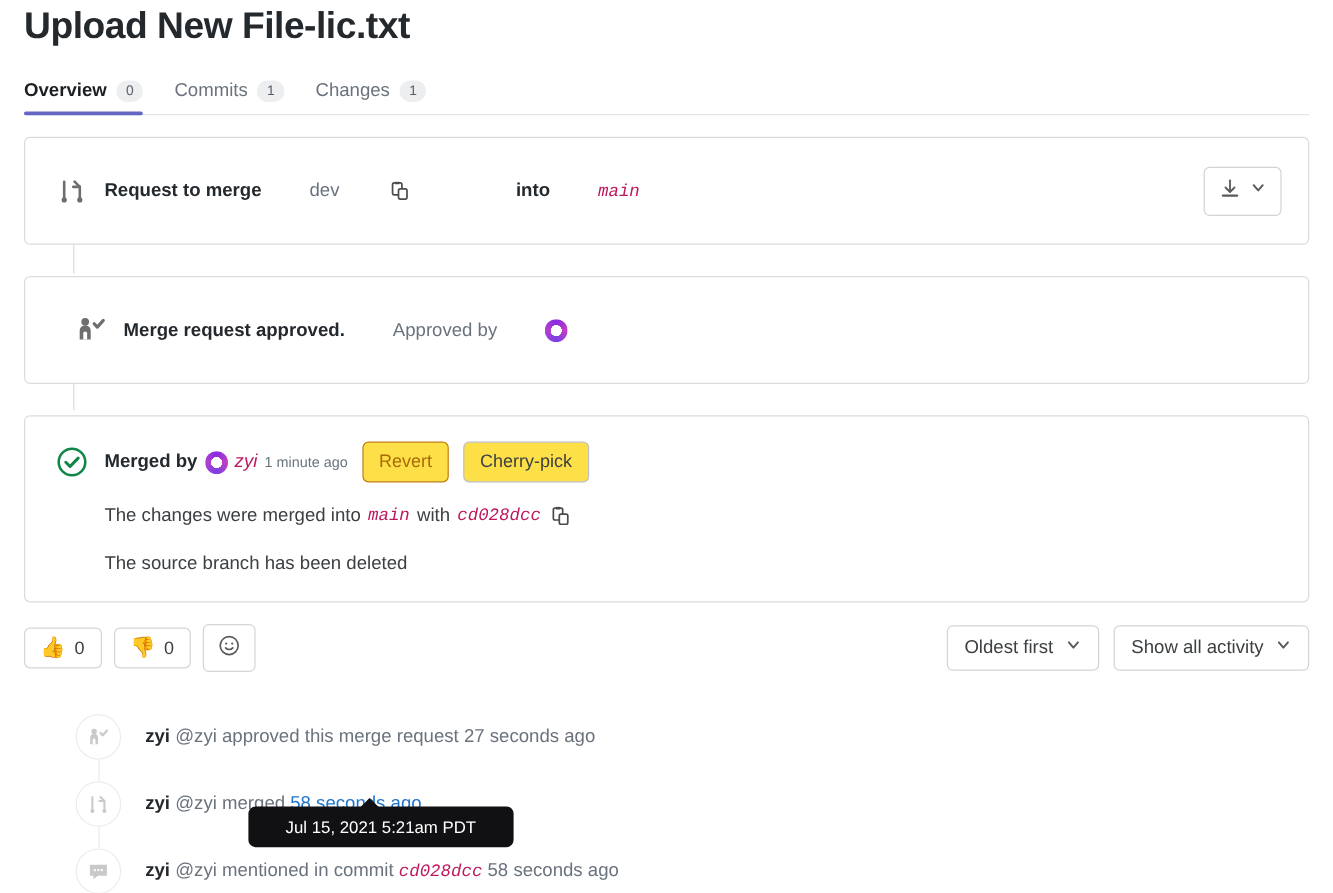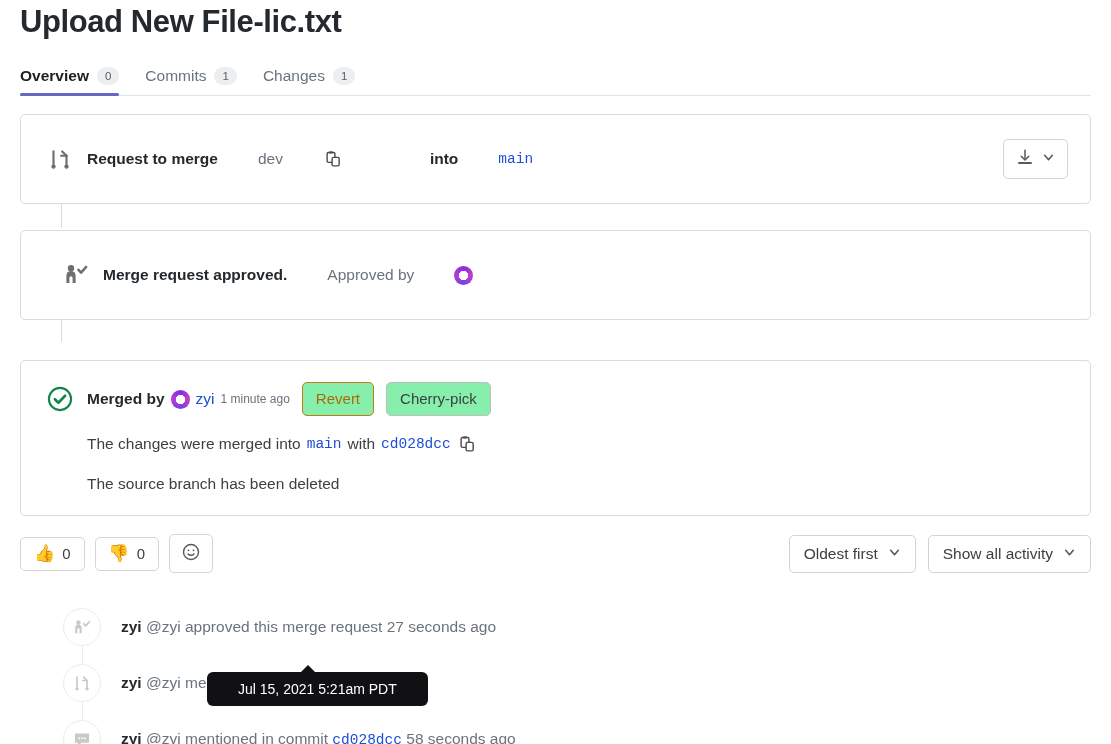--- a/index.html
+++ b/index.html
@@ -91,30 +91,30 @@
     flex: 0 0 34px;
     display: flex;
     align-items: center;
     justify-content: center;
     margin-right: 10px;
   }
   .widget-text {
     font-size: 15.5px;
     color: #3c4043;
     display: flex;
-    align-items: center;
+    align-items: flex-end;
     flex-wrap: wrap;
     gap: 17px;
   }
   .bold { font-weight: bold; color: #24292e; }
   .mono {
     font-family: "Liberation Mono", "DejaVu Sans Mono", monospace;
     font-size: 14.5px;
   }
-  .link { color: #1d4ed8; text-decoration: none; cursor: pointer; }
+  .link { color: #be185d; text-decoration: none; cursor: pointer; font-style: italic; }
   .muted { color: #6a737d; }
   .sp { display: inline-block; width: 6px; }
 
   .icon-btn {
     background: none;
     border: none;
     padding: 0 2px;
     cursor: pointer;
     display: inline-flex;
     align-items: center;
@@ -148,21 +148,21 @@
     border-radius: 50%;
     display: inline-block;
     vertical-align: middle;
     background:
       radial-gradient(circle at 50% 50%, #ffffff 0 34%, transparent 35%),
       conic-gradient(#8a2be2, #c13fc1, #7b3fe4, #b23fd0, #8a2be2);
     flex: 0 0 19px;
   }
   .btn {
     border: 1px solid #bfbfbf;
-    background: #86efac;
+    background: #fde047;
     border-radius: 5px;
     padding: 6px 13px;
     font-size: 15px;
     color: #3c4043;
     cursor: pointer;
     line-height: 20px;
     font-family: "Liberation Sans", sans-serif;
   }
   .btn.revert {
     border-color: #c17d10;
@@ -361,21 +361,21 @@
         <div class="widget-text">
           <span class="bold">Merge request approved.</span>
           <span class="sp"></span>
           <span class="muted">Approved by</span>
           <span class="sp"></span>
           <span class="avatar"></span>
         </div>
       </div>
     </div>
 
-    <div class="widget merged-widget" style="margin-top:40px;">
+    <div class="widget merged-widget" style="margin-top:26px;">
       <div class="merged-head">
         <span class="widget-icon">
           <svg width="28" height="28" viewBox="0 0 24 24" fill="none">
             <circle cx="12" cy="12" r="9.5" stroke="#108548" stroke-width="1.8" fill="#fff"></circle>
             <path d="M7.6 12.2l3 3 5.8-6" stroke="#108548" stroke-width="2.2" stroke-linecap="round" stroke-linejoin="round"></path>
           </svg>
         </span>
         <span class="bold" style="font-size:15.5px;">Merged by</span>
         <span class="sp"></span>
         <span class="avatar"></span>

